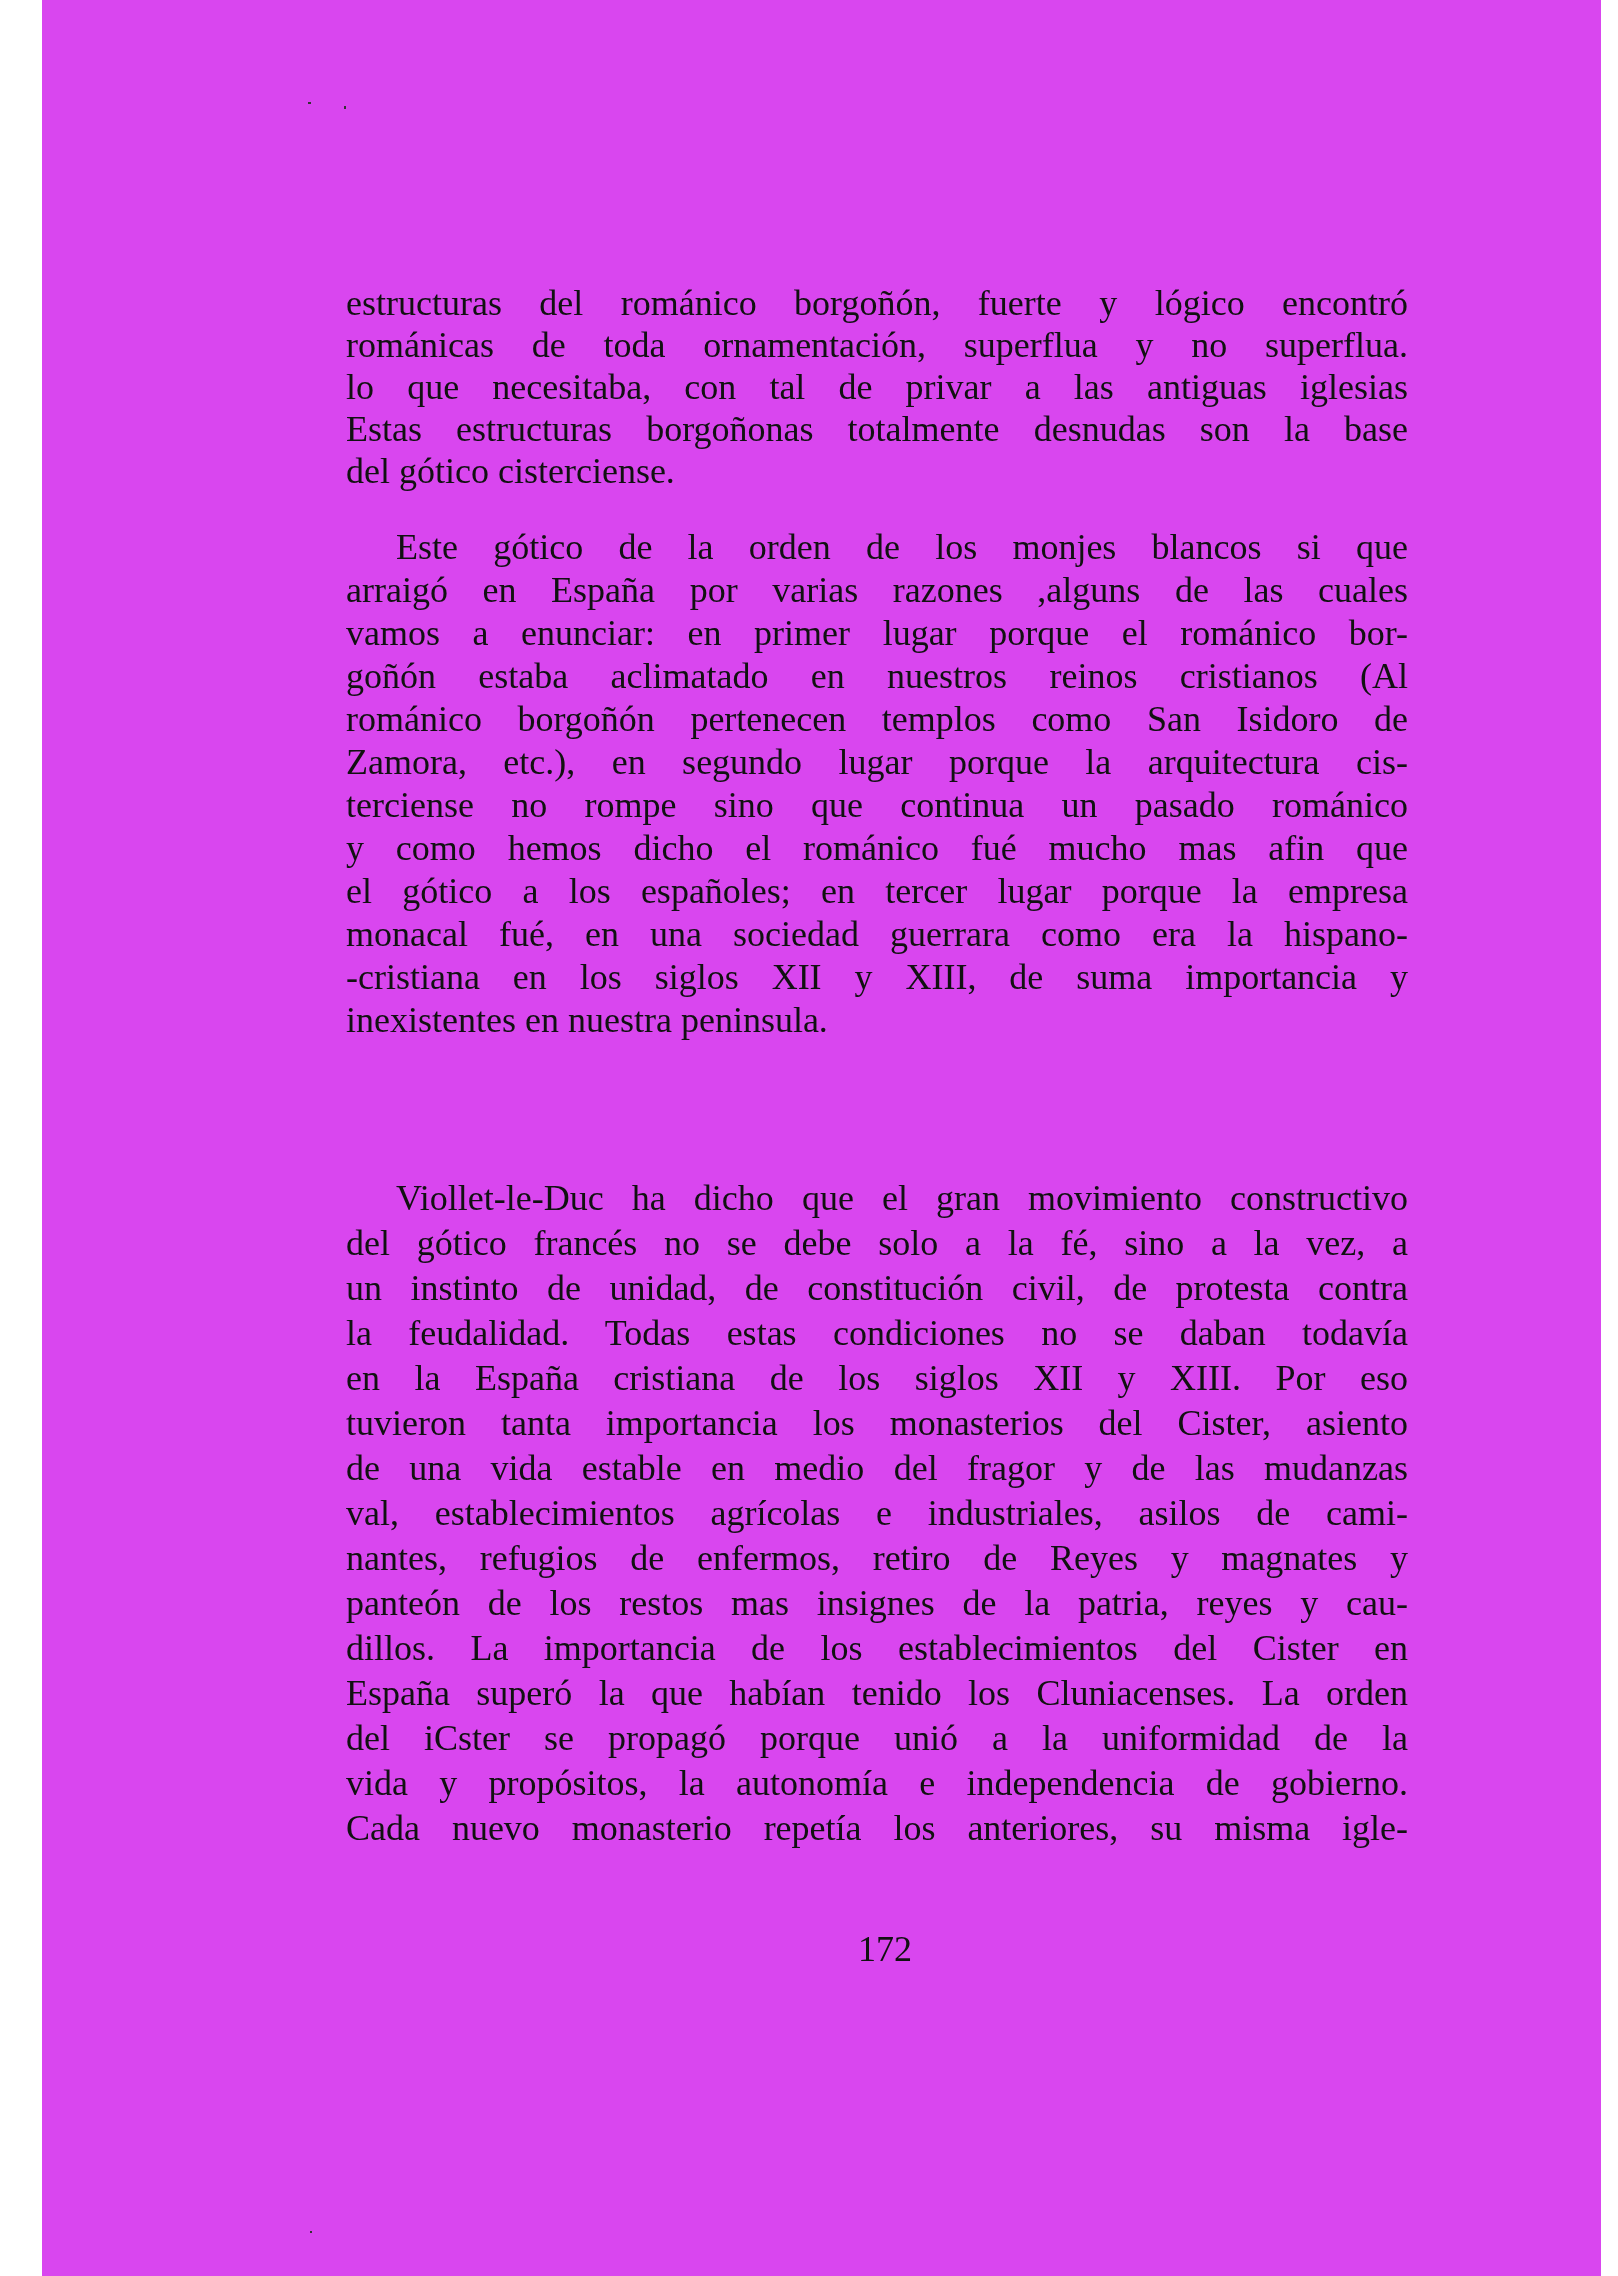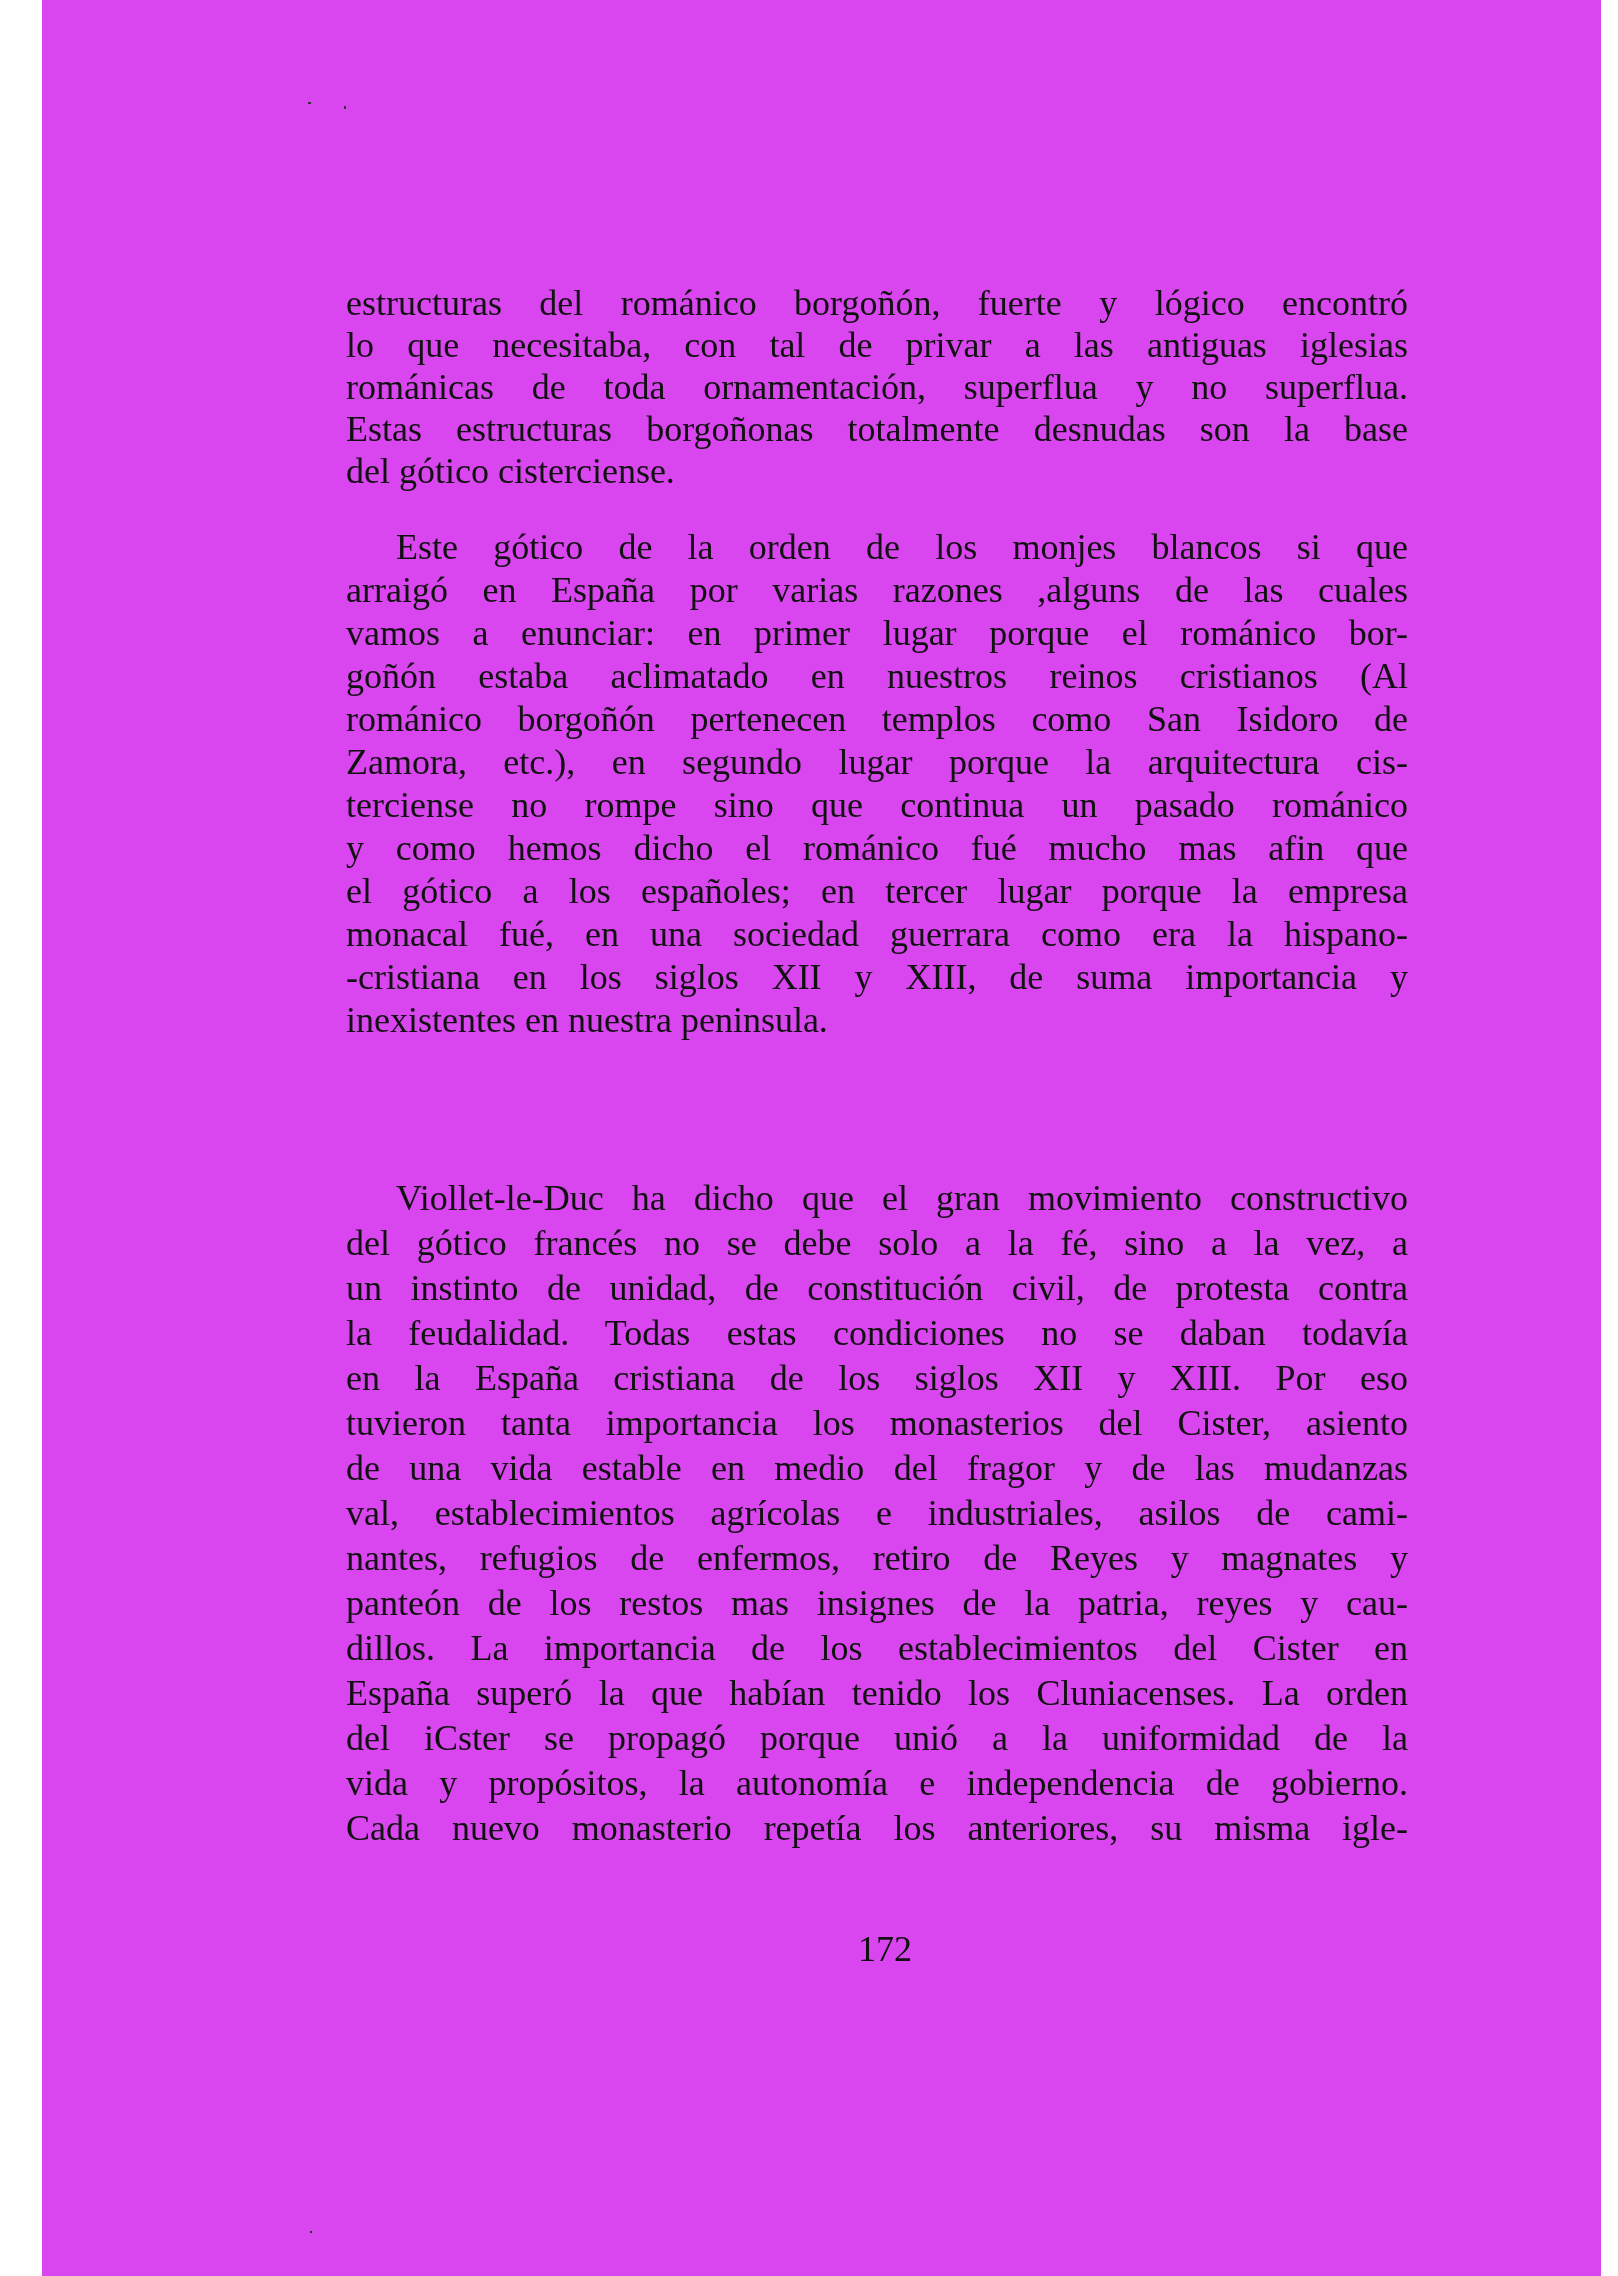--- a/index.html
+++ b/index.html
@@ -48,22 +48,22 @@
 <body>
 
 <div class="page">
 
   <span class="speck" style="left:266px;top:102px;width:2.8px;height:1.9px;"></span>
   <span class="speck" style="left:302px;top:106px;width:1.9px;height:2.8px;"></span>
   <span class="speck" style="left:268px;top:2231px;width:1.9px;height:1.9px;"></span>
 
   <div class="para" id="p1">
     <span class="line">estructuras del románico borgoñón, fuerte y lógico encontró</span>
+    <span class="line">románicas de toda ornamentación, superflua y no superflua.</span>
     <span class="line">lo que necesitaba, con tal de privar a las antiguas iglesias</span>
-    <span class="line">románicas de toda ornamentación, superflua y no superflua.</span>
     <span class="line">Estas estructuras borgoñonas totalmente desnudas son la base</span>
     <span class="line last">del gótico cisterciense.</span>
   </div>
 
   <div class="para" id="p2">
     <span class="line indent">Este gótico de la orden de los monjes blancos si que</span>
     <span class="line">arraigó en España por varias razones ,alguns de las cuales</span>
     <span class="line">vamos a enunciar: en primer lugar porque el románico bor-</span>
     <span class="line">goñón estaba aclimatado en nuestros reinos cristianos (Al</span>
     <span class="line">románico borgoñón pertenecen templos como San Isidoro de</span>

